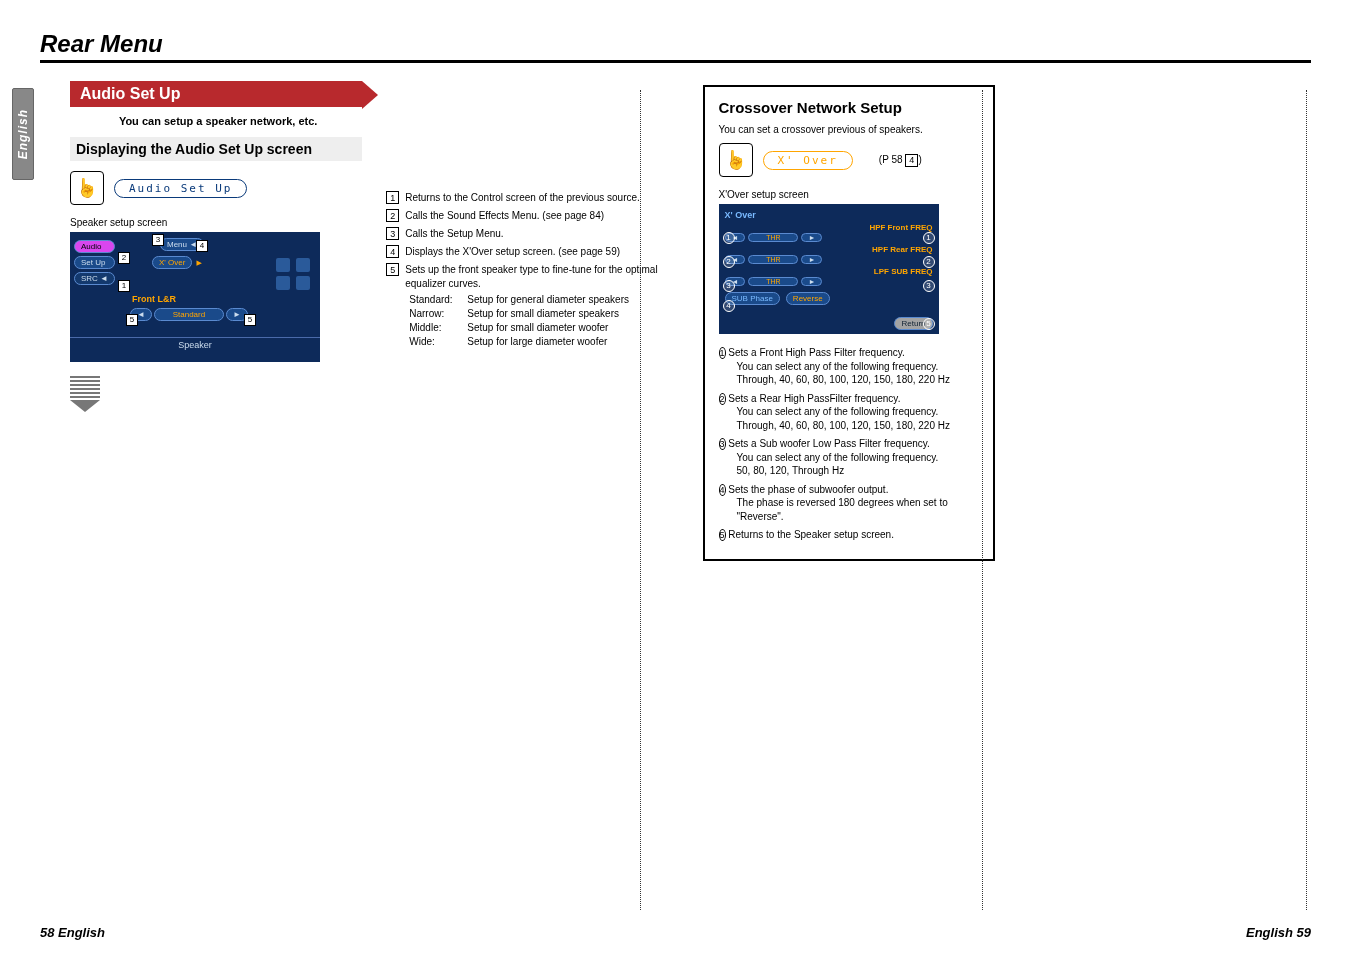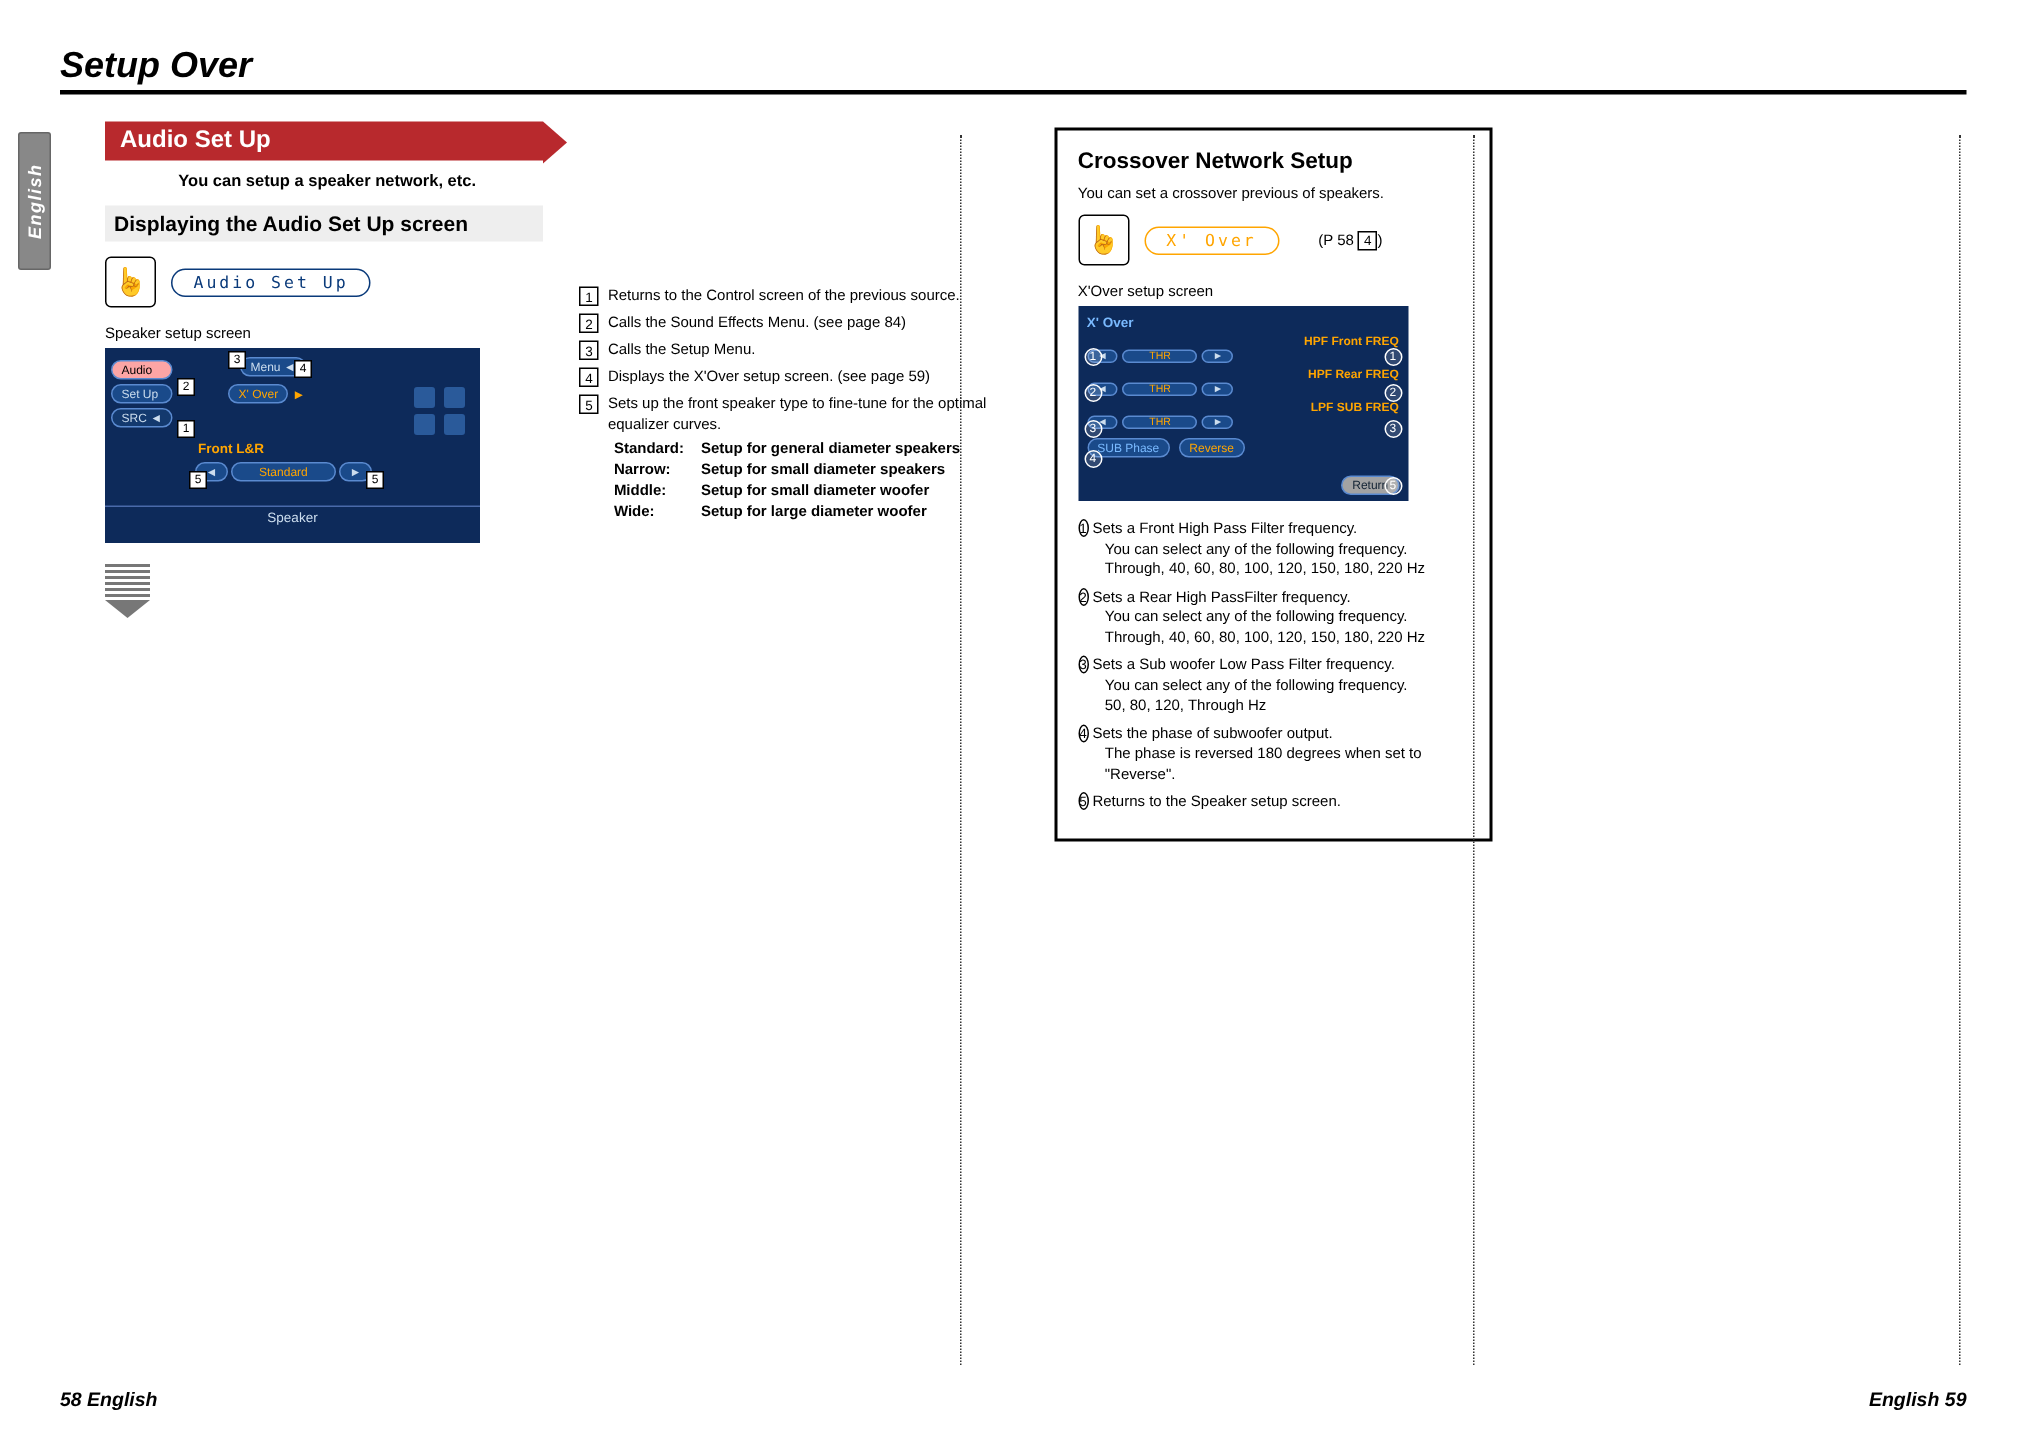--- a/index.html
+++ b/index.html
@@ -131,21 +131,21 @@
   }
   .scr-btn {
     background: #1a4a8a;
     border: 1px solid #5a8ad0;
     border-radius: 8px;
     padding: 1px 6px;
     font-size: 8px;
     color: #cde;
     display: inline-block;
   }
-  .scr-btn.active { background: #fca5a5; color: #000; }
+  .scr-btn.active { background: #d946ef; color: #000; }
   .menu-btn {
     position: absolute; top: 6px; left: 90px;
   }
   .xover-row {
     position: absolute; top: 24px; left: 82px;
     display: flex; align-items: center; gap: 4px;
   }
   .front-row {
     position: absolute; top: 62px; left: 62px;
     color: #ffa500; font-size: 9px; font-weight: bold;
@@ -189,21 +189,21 @@
   .num-circle {
     width: 13px; height: 13px;
     border: 1px solid #000;
     border-radius: 50%;
     text-align: center;
     font-size: 9px;
     flex-shrink: 0;
     line-height: 11px;
   }
   .sub-list { padding-left: 4px; margin-top: 2px; }
-  .sub-list div { display:flex; gap:4px;font-weight:bold; }
+  .sub-list div { display:flex; gap:4px; }
   .sub-list .k { width: 54px; flex-shrink:0; }
 
   
   .cross-panel {
     border: 2px solid #000;
     padding: 12px 14px;
     margin-top: 4px;
   }
   .cross-title { font-size: 15px; font-weight: bold; margin-bottom: 8px; }
   .cross-intro { font-size: 10px; margin-bottom: 8px; }
@@ -259,21 +259,21 @@
     width: 0;
     border-left: 1px dotted #333;
   }
   .sep1 { left: 640px; }
   .sep2 { left: 982px; }
   .sep3 { right: 44px; }
 </style>
 </head>
 <body>
 
-<div class="page-title">Setup Over</div>
+<div class="page-title">Rear Menu</div>
 
 <div class="english-tab">
   <span>English</span>
 </div>
 
 <div class="columns">
 
   <div class="col col-left">
     <div class="red-banner">Audio Set Up</div>
     <div class="sub-intro">You can setup a speaker network, etc.</div>

